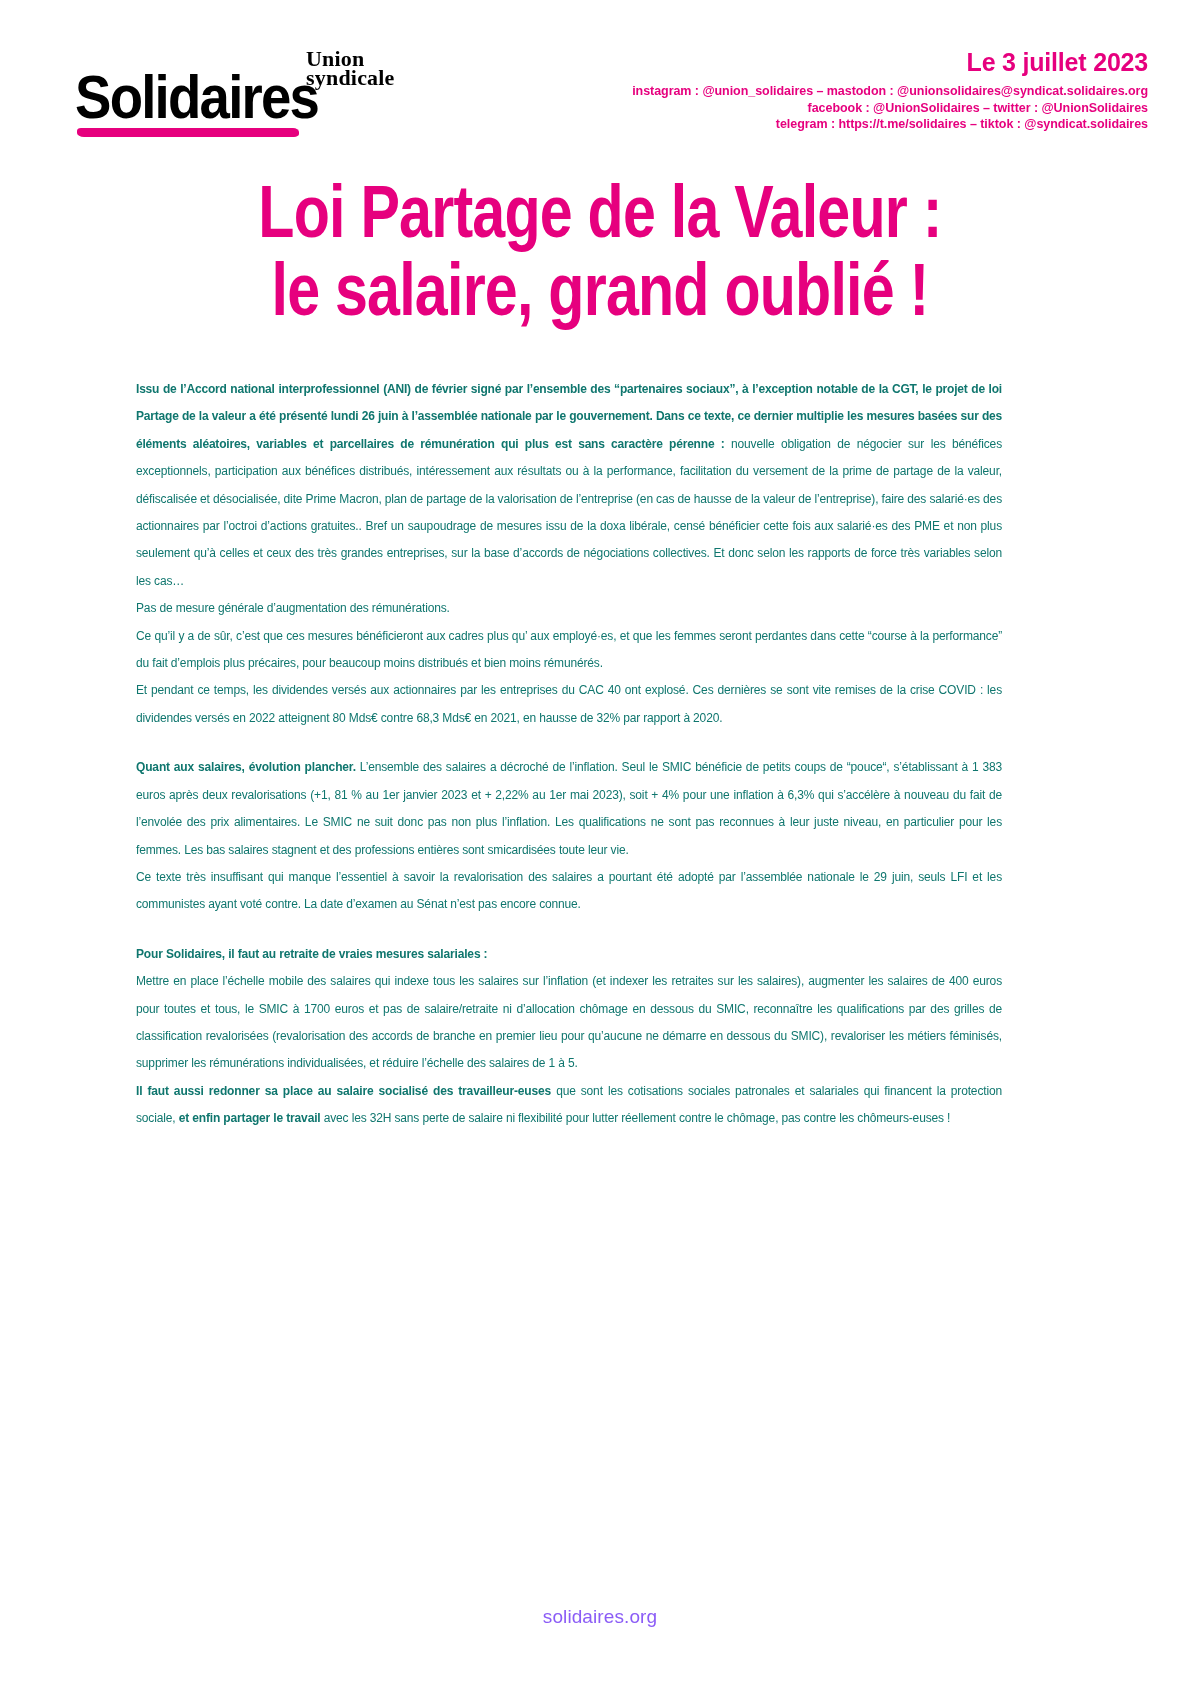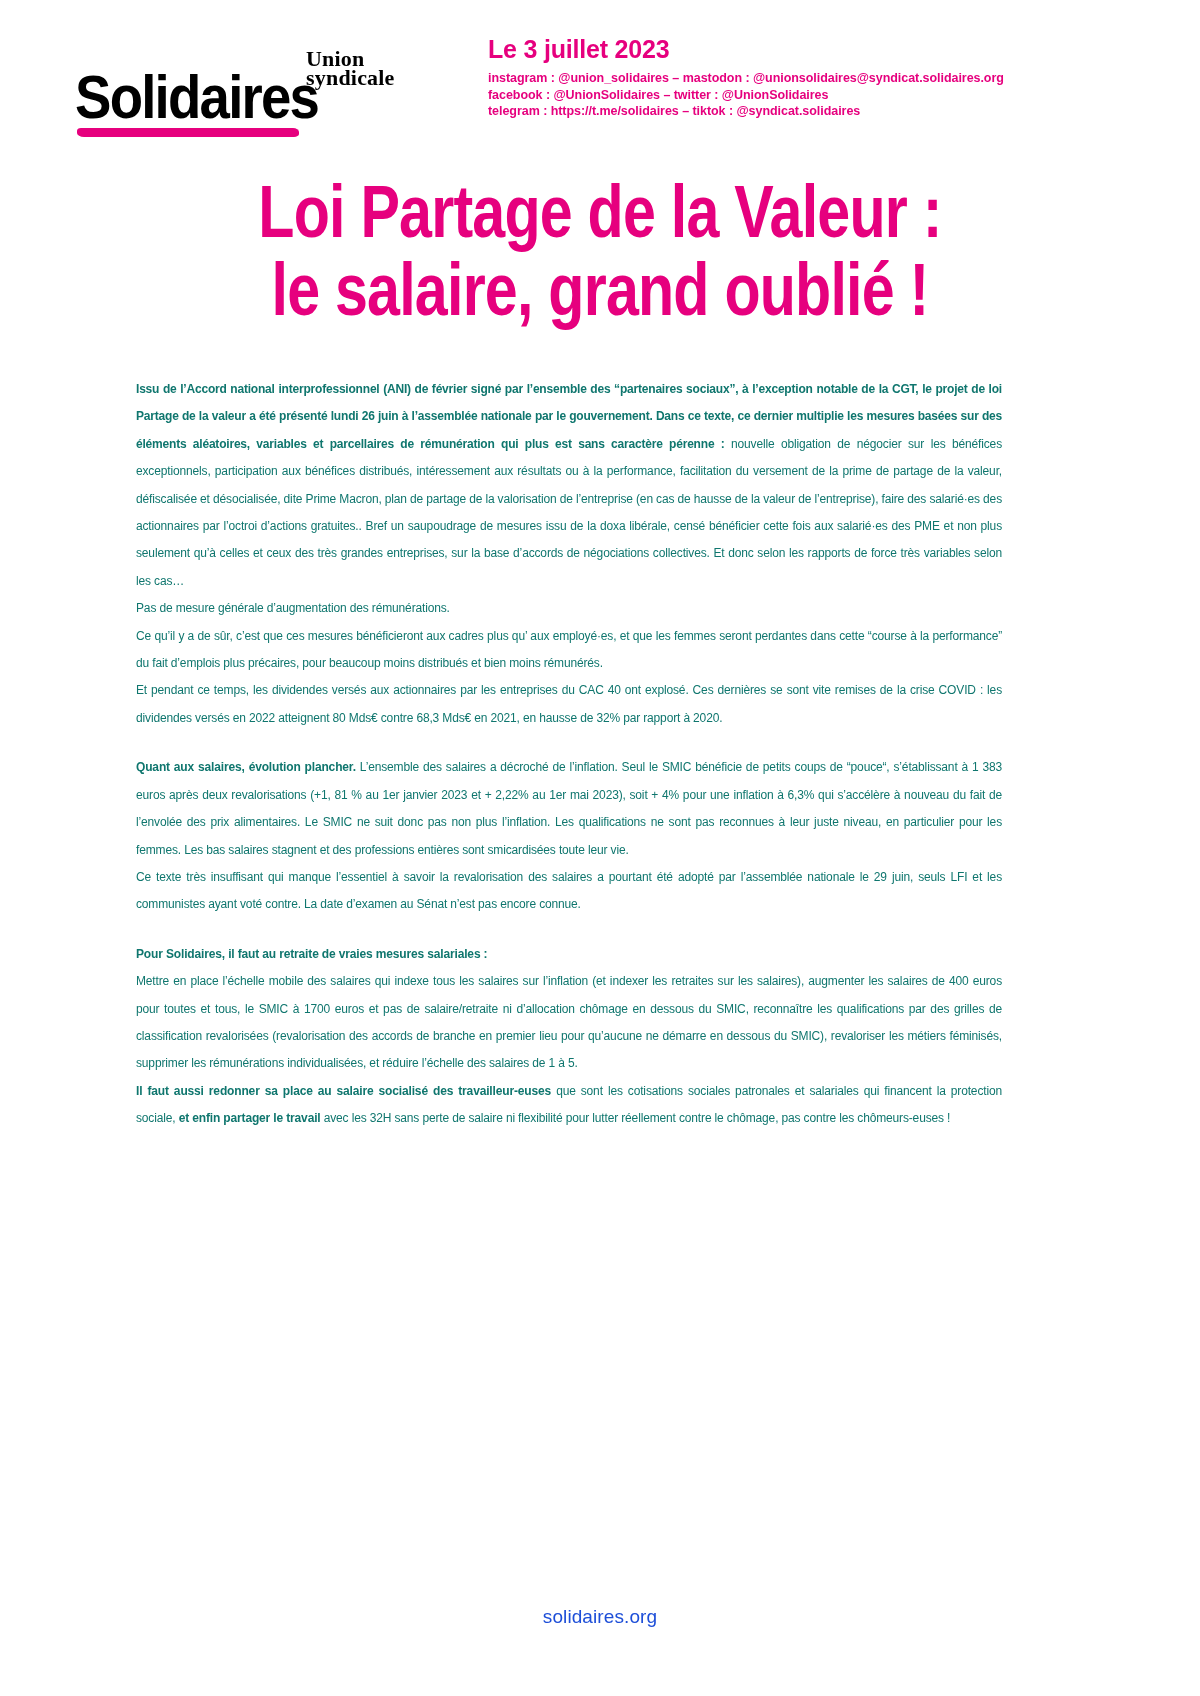--- a/index.html
+++ b/index.html
@@ -72,22 +72,23 @@
     top: 86px;
     width: 222px;
     height: 9px;
     background: #e6007e;
     border-radius: 4px 6px 5px 7px / 3px 4px 3px 4px;
   }
 
   .header-right {
     position: absolute;
     right: 52px;
-    top: 0px;
+    top: 13px;
     width: 660px;
+    text-align: right;
   }
   .header-date {
     font-size: 25px;
     font-weight: bold;
     color: #e6007e;
     line-height: 30px;
     letter-spacing: -0.2px;
   }
   .header-social {
     margin-top: 6px;
@@ -152,21 +153,21 @@
   
   .footer {
     position: absolute;
     bottom: 68px;
     left: 0;
     width: 1200px;
     text-align: center;
   }
   .footer-link {
     font-size: 19px;
-    color: #1d4ed8;
+    color: #8b5cf6;
     text-decoration: none;
     letter-spacing: 0.1px;
   }
 </style>
 </head>
 <body>
 
 <div class="page">
 
   <div class="masthead">

